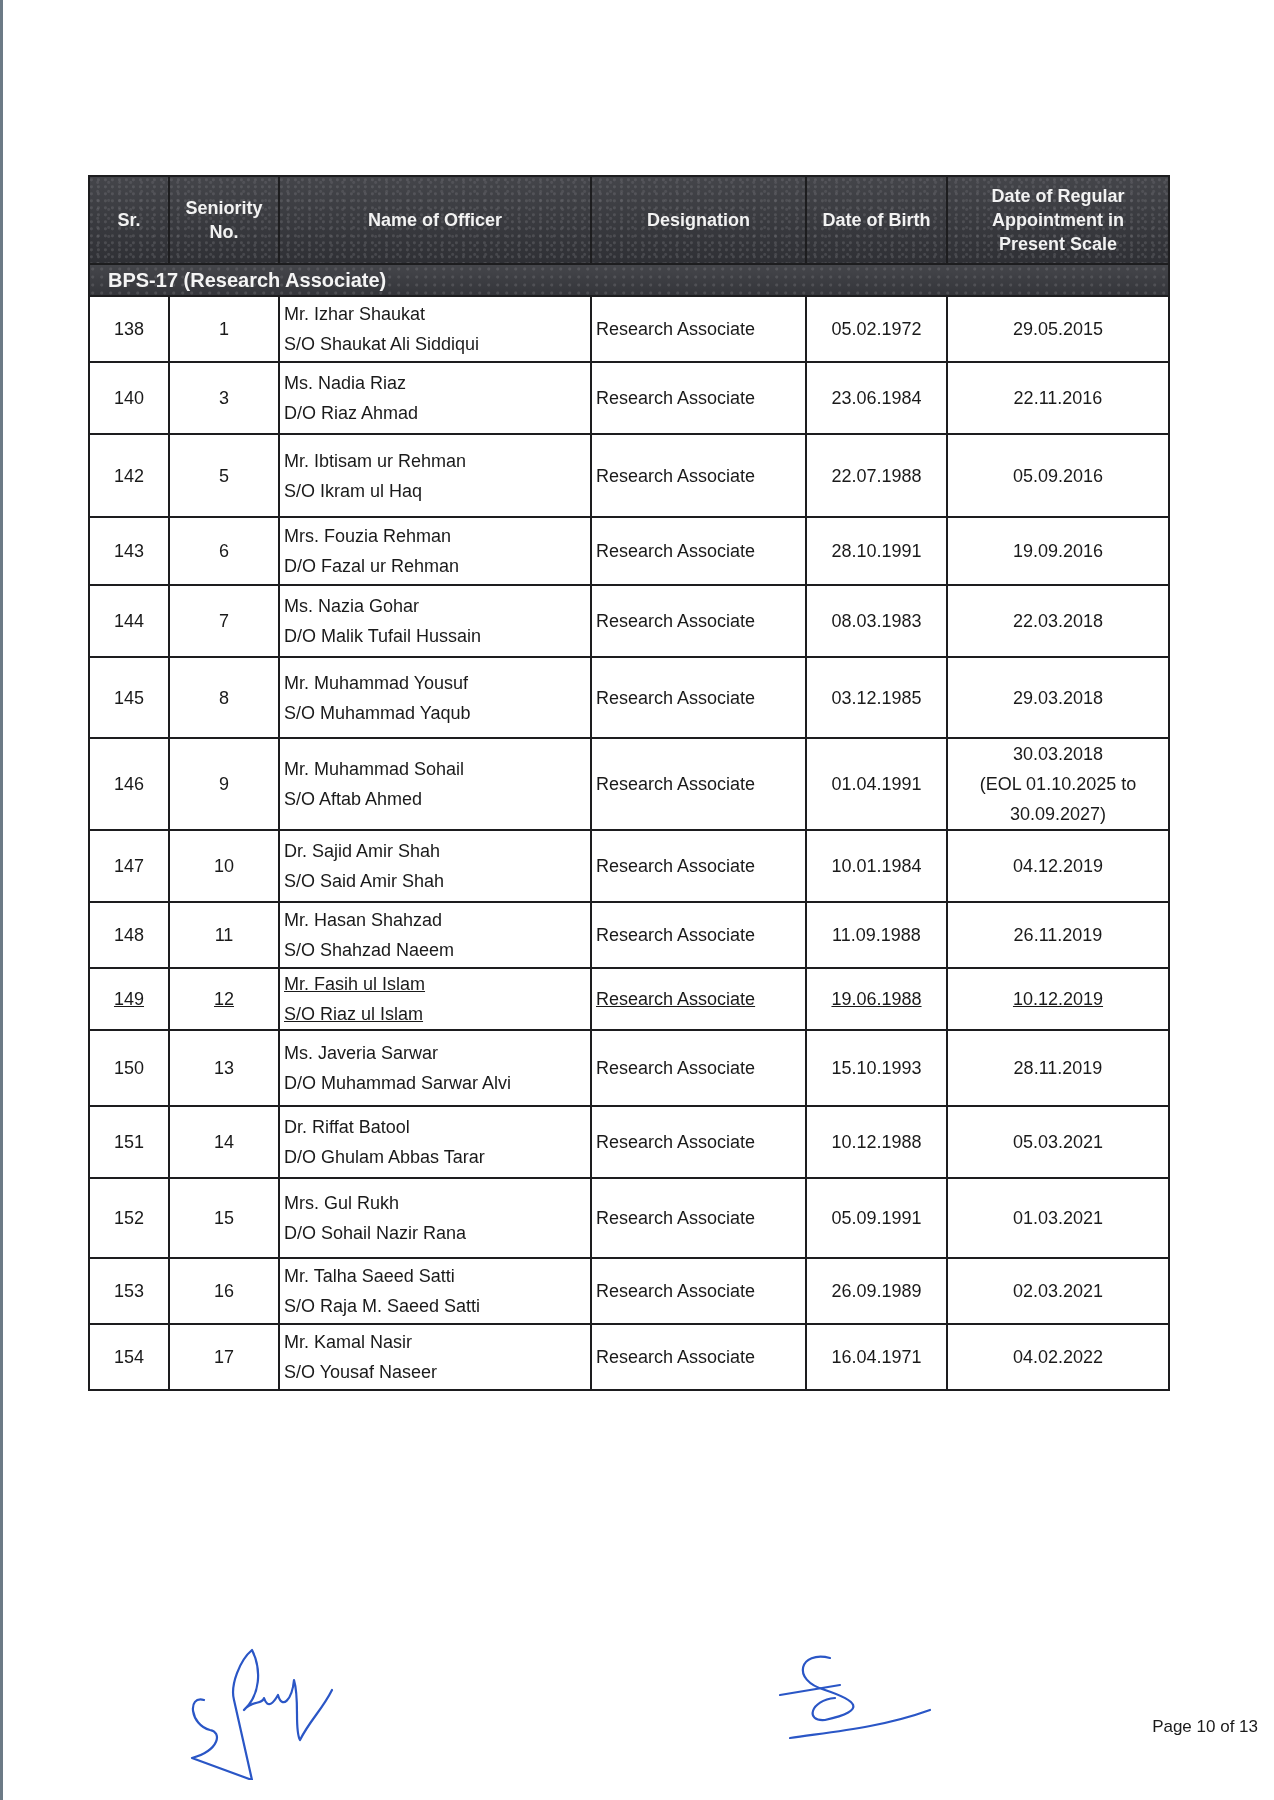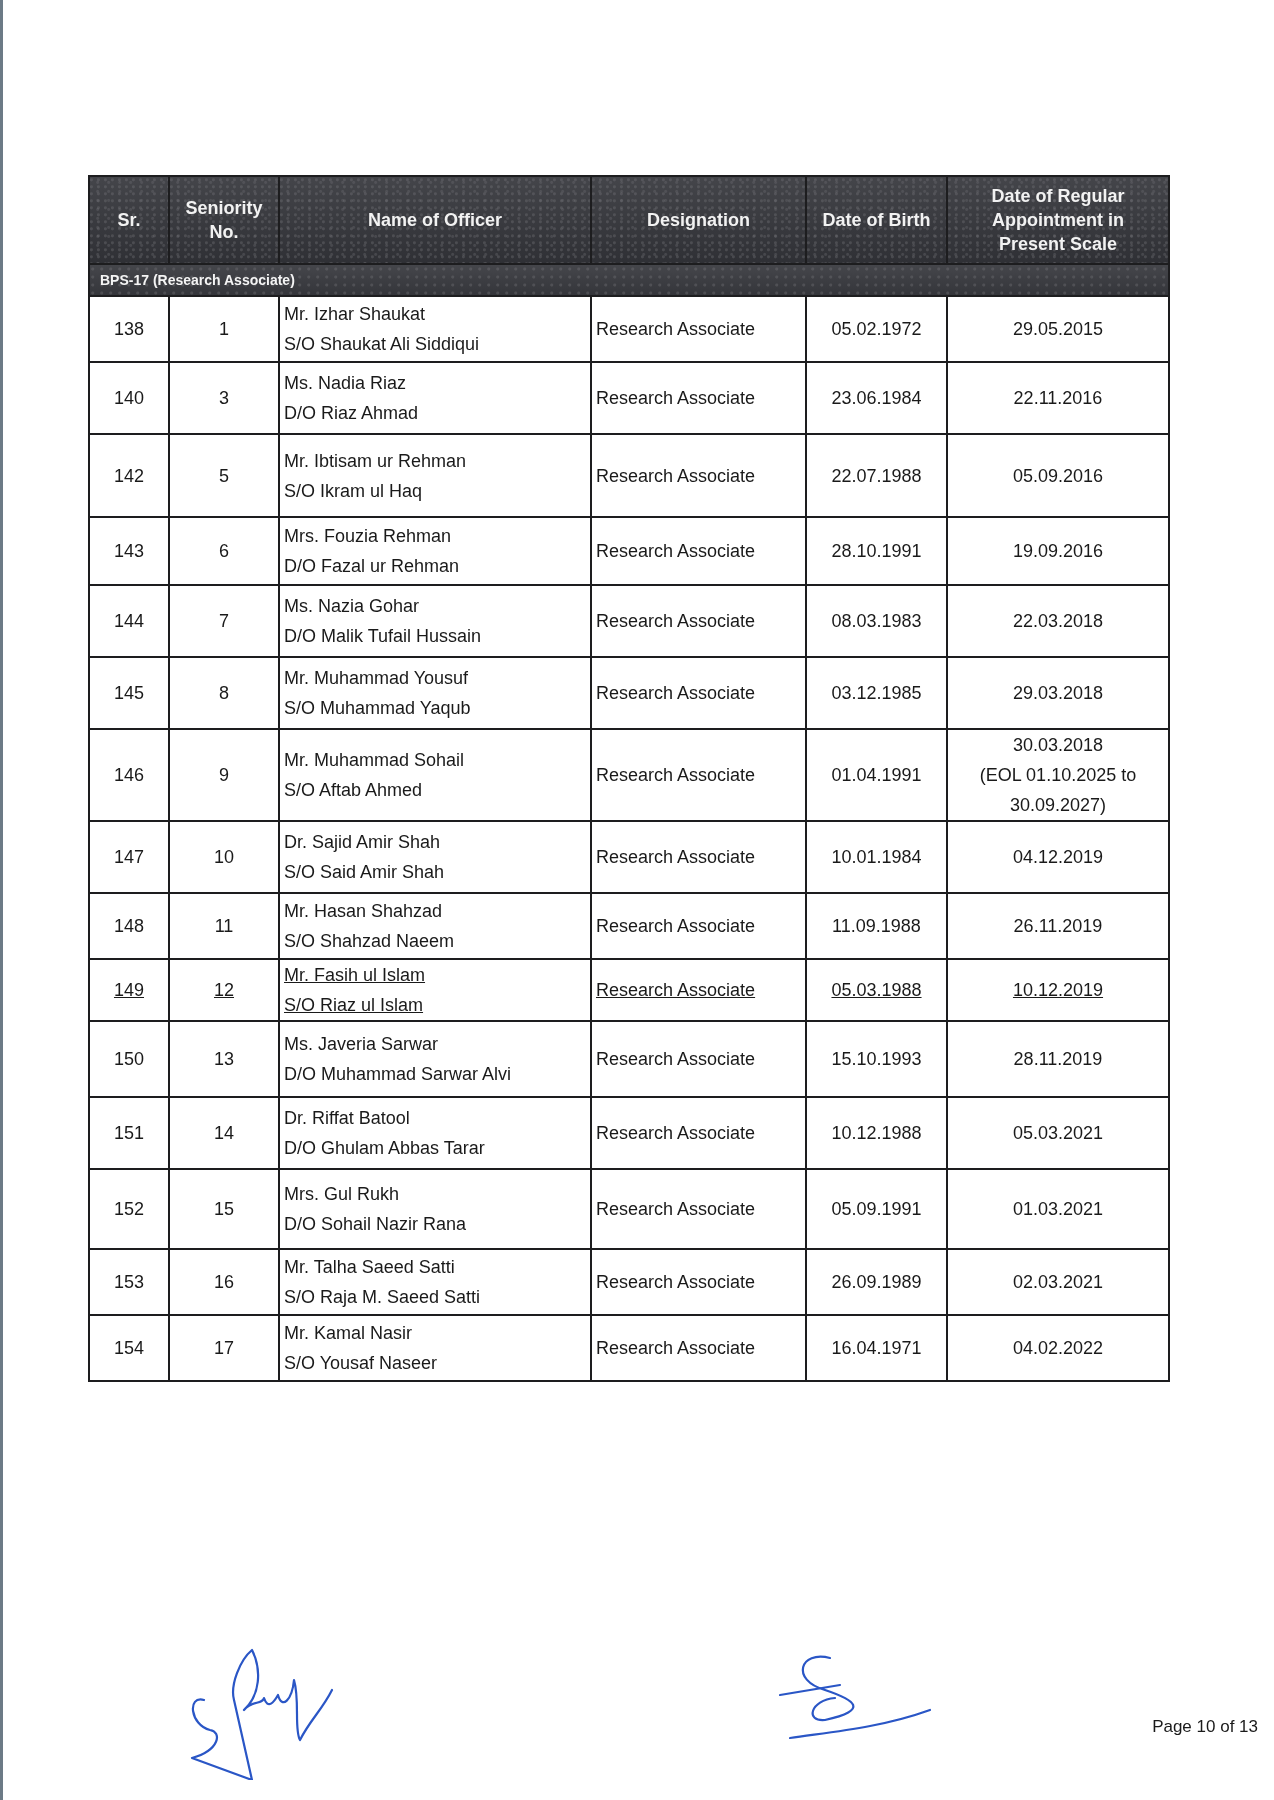--- a/index.html
+++ b/index.html
@@ -54,23 +54,23 @@
       padding: 0 4px;
     }
     .seniority-table tr.section-row td {
       background: #3a3b40;
       background-image:
         radial-gradient(circle at 30% 50%, rgba(120,120,125,0.35) 0 1px, transparent 2px),
         linear-gradient(180deg, #45464b 0%, #34353a 100%);
       background-size: 9px 8px, 100% 100%;
       color: #f4f4f4;
       font-weight: bold;
-      font-size: 14px;
+      font-size: 20px;
       height: 30px;
-      padding: 0 10px;
+      padding: 0 18px;
       text-align: left;
       border: 2px solid #1d1d1f;
       border-top: 1px solid #1d1d1f;
     }
     .seniority-table td {
       border: 2px solid #1d1d1f;
       font-size: 18px;
       line-height: 30px;
       vertical-align: middle;
       padding: 0 4px;
@@ -201,21 +201,21 @@
       <span class="line">D/O Malik Tufail Hussain</span>
     </td>
     <td class="left">Research Associate</td>
     <td class="center">08.03.1983</td>
     <td class="center app-cell">
       <span class="line">22.03.2018</span>
 
     </td>
   </tr>
 
-  <tr style="height: 72px;">
+  <tr style="height: 81px;">
     <td class="center">145</td>
     <td class="center">8</td>
     <td class="left name-cell">
       <span class="line">Mr. Muhammad Yousuf</span>
       <span class="line">S/O Muhammad Yaqub</span>
     </td>
     <td class="left">Research Associate</td>
     <td class="center">03.12.1985</td>
     <td class="center app-cell">
       <span class="line">29.03.2018</span>
@@ -270,21 +270,21 @@
   </tr>
 
   <tr style="height: 51px; text-decoration: underline;">
     <td class="center">149</td>
     <td class="center">12</td>
     <td class="left name-cell">
       <span class="line">Mr. Fasih ul Islam</span>
       <span class="line">S/O Riaz ul Islam</span>
     </td>
     <td class="left">Research Associate</td>
-    <td class="center">05.03.1988</td>
+    <td class="center">19.06.1988</td>
     <td class="center app-cell">
       <span class="line">10.12.2019</span>
 
     </td>
   </tr>
 
   <tr style="height: 76px;">
     <td class="center">150</td>
     <td class="center">13</td>
     <td class="left name-cell">

